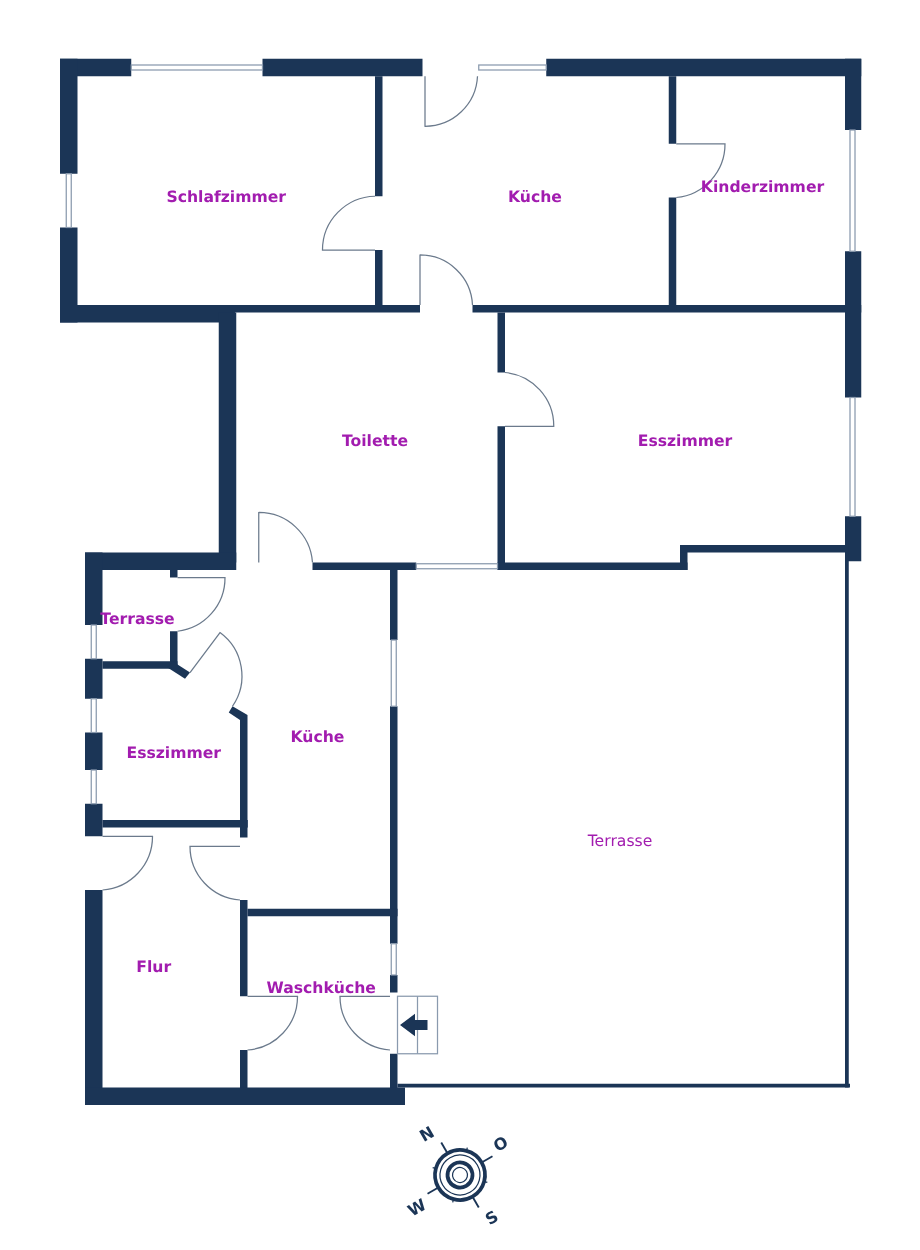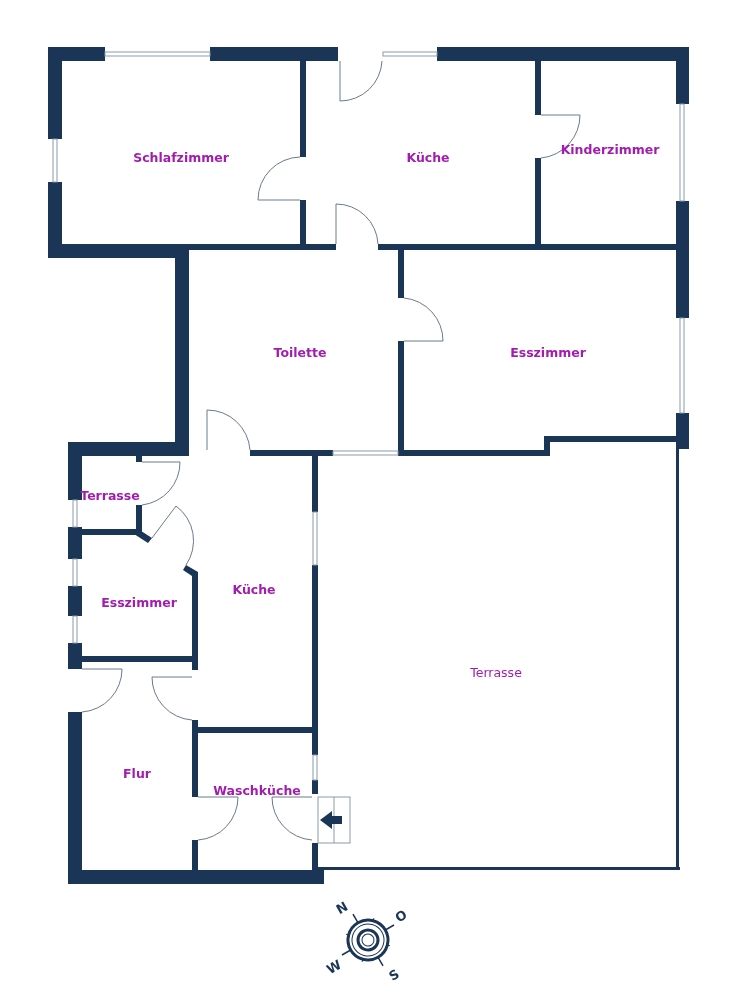--- a/index.html
+++ b/index.html
@@ -144,19 +144,19 @@
 
 <div class="lbl" style="left:181px;top:157px">Schlafzimmer</div>
 <div class="lbl" style="left:428px;top:157px">Küche</div>
 <div class="lbl" style="left:610px;top:149px">Kinderzimmer</div>
 <div class="lbl" style="left:300px;top:352px">Toilette</div>
 <div class="lbl" style="left:548px;top:352px">Esszimmer</div>
 <div class="lbl" style="left:110px;top:495px">Terrasse</div>
 <div class="lbl" style="left:139px;top:602px">Esszimmer</div>
 <div class="lbl" style="left:254px;top:589px">Küche</div>
 <div class="lbl terrace" style="left:496px;top:672px">Terrasse</div>
-<div class="lbl" style="left:137px;top:773px">Flur</div>
+<div class="lbl" style="left:123px;top:773px">Flur</div>
 <div class="lbl" style="left:257px;top:790px">Waschküche</div>
 
 <div class="cmp" style="left:342px;top:908px;transform:translate(-50%,-50%) rotate(-30deg)">N</div>
 <div class="cmp" style="left:401px;top:916px;transform:translate(-50%,-50%) rotate(-30deg)">O</div>
 <div class="cmp" style="left:394px;top:975px;transform:translate(-50%,-50%) rotate(-30deg)">S</div>
 <div class="cmp" style="left:334px;top:967px;transform:translate(-50%,-50%) rotate(-30deg)">W</div>
 
 </body></html>

